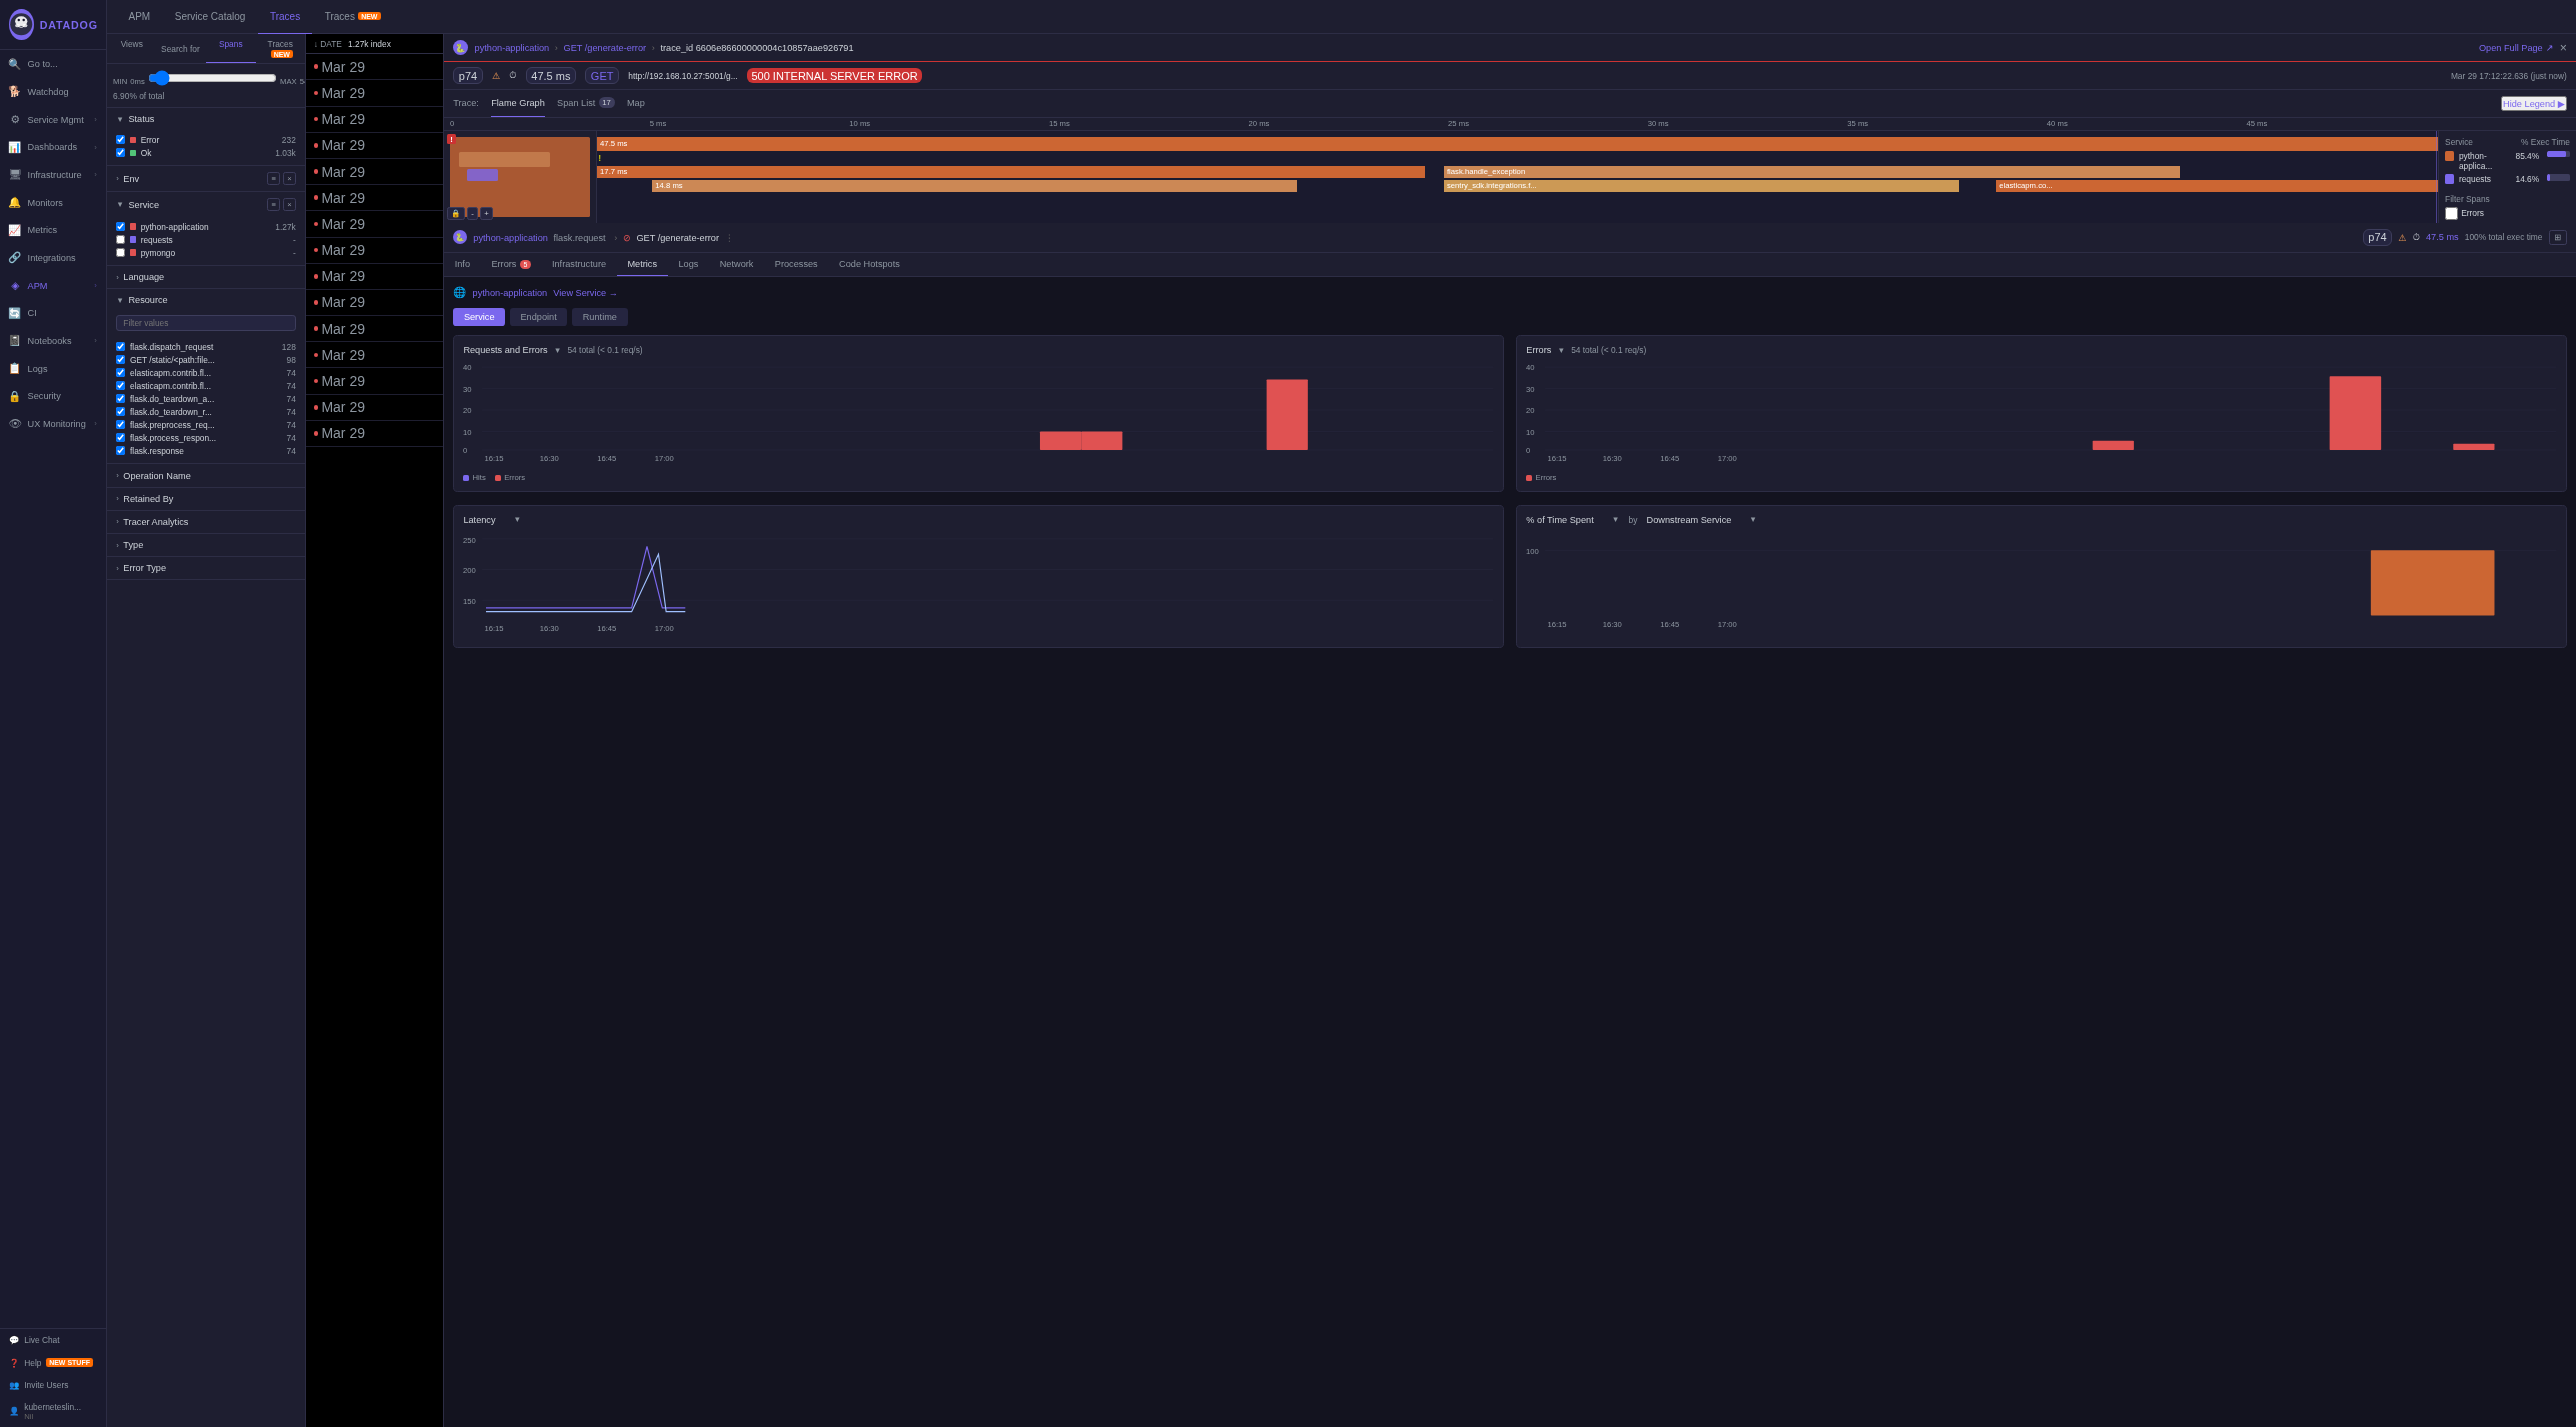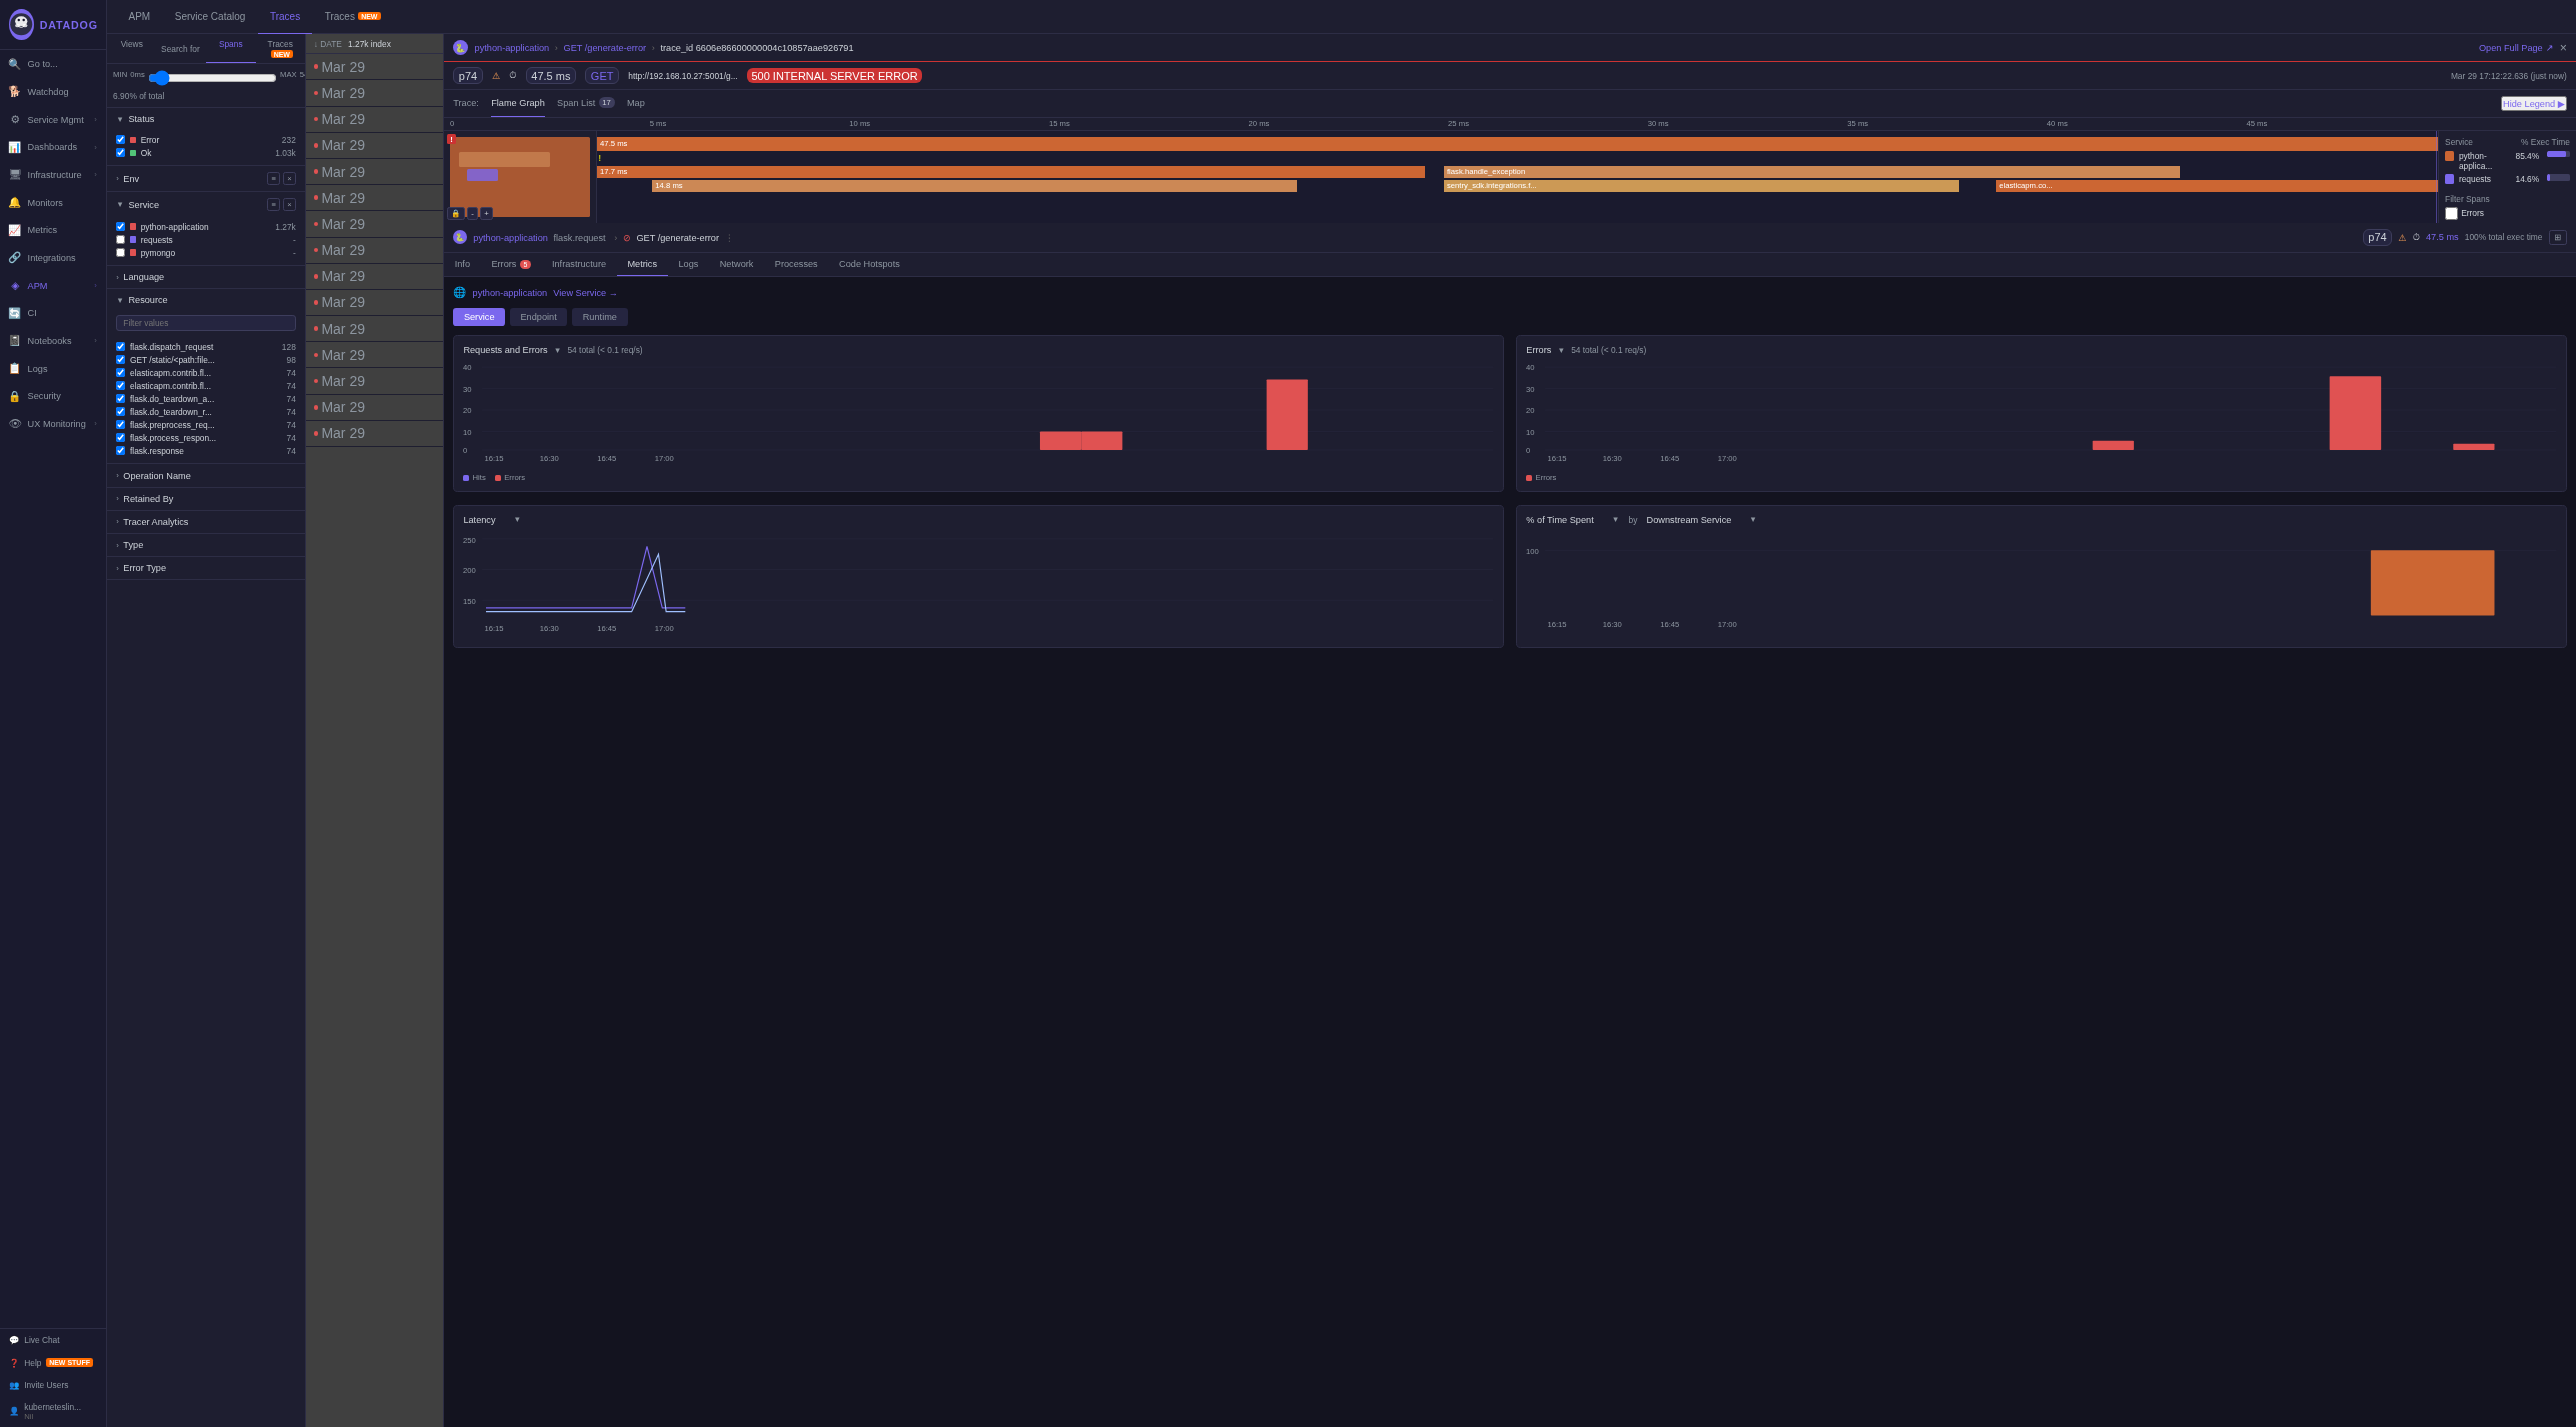--- a/index.html
+++ b/index.html
@@ -31,41 +31,41 @@
 
     
     .content-area { flex: 1; display: flex; overflow: hidden; }
 
     
     .filter-panel { width: 199px; background: #1e1e30; border-right: 0.8px solid #2d2d45; overflow-y: auto; flex-shrink: 0; }
     .view-tabs { display: flex; border-bottom: 0.8px solid #2d2d45; }
     .view-tab { flex: 1; text-align: center; padding: 4.6px; font-size: 8.4px; cursor: pointer; color: #8d96a0; }
     .view-tab.active { color: #7b68ee; border-bottom: 1.5px solid #7b68ee; }
     .filter-slider-section { padding: 6.1px; border-bottom: 0.8px solid #2d2d45; }
-    .slider-row { display: flex; align-items: flex-start; gap: 3.1px; margin-bottom: 4.6px; }
+    .slider-row { display: flex; align-items: flex-end; gap: 3.1px; margin-bottom: 4.6px; }
     .slider-label { font-size: 7.7px; color: #8d96a0; }
     .slider-input { flex: 1; }
     .pct-text { font-size: 8.4px; color: #8d96a0; }
     .filter-section { border-bottom: 0.8px solid #2d2d45; }
     .filter-header { display: flex; align-items: center; padding: 6.1px 9.2px; cursor: pointer; }
     .filter-header-label { font-size: 9.2px; color: #cdd2d8; font-weight: 500; }
     .filter-chevron { margin-right: 4.6px; font-size: 7.7px; color: #8d96a0; }
     .filter-actions { margin-left: auto; display: flex; gap: 3.1px; }
     .filter-action-btn { background: none; border: 0.8px solid #3d3d5c; border-radius: 2.3px; color: #8d96a0; font-size: 7.7px; padding: 0.8px 3.1px; cursor: pointer; }
     .filter-items { padding: 3.1px 9.2px 6.1px; }
     .filter-item { display: flex; align-items: center; gap: 4.6px; padding: 1.5px 0; }
     .filter-checkbox { width: 9.2px; height: 9.2px; flex-shrink: 0; }
     .filter-item-color { width: 6.1px; height: 6.1px; border-radius: 0.8px; flex-shrink: 0; }
     .filter-item-label { flex: 1; font-size: 8.4px; color: #cdd2d8; }
     .filter-item-count { font-size: 8.4px; color: #8d96a0; }
     .filter-search { padding: 3.1px 9.2px 6.1px; }
     .filter-search-input { width: 100%; background: #252540; border: 0.8px solid #3d3d5c; border-radius: 3.1px; padding: 2.3px 6.1px; color: #cdd2d8; font-size: 8.4px; }
 
     
-    .trace-list { width: 138px; background: #404040; border-right: 0.8px solid #2d2d45; overflow-y: auto; flex-shrink: 0; }
+    .trace-list { width: 138px; background: #000000; border-right: 0.8px solid #2d2d45; overflow-y: auto; flex-shrink: 0; }
     .trace-list-header { display: flex; align-items: center; padding: 4.6px 7.7px; border-bottom: 0.8px solid #2d2d45; font-size: 8.4px; color: #8d96a0; }
     .trace-row { display: flex; flex-direction: column; padding: 4.6px 7.7px; border-bottom: 0.8px solid #1e1e30; cursor: pointer; }
     .trace-date { font-size: 14px; color: #8d96a0; }
     .trace-error-dot { width: 4.6px; height: 4.6px; background: #e05252; border-radius: 50%; display: inline-block; margin-right: 3.1px; }
     .trace-row-content { display: flex; align-items: center; }
 
     
     .detail-panel { flex: 1; display: flex; flex-direction: column; overflow: hidden; background: #13131f; }
 
     

